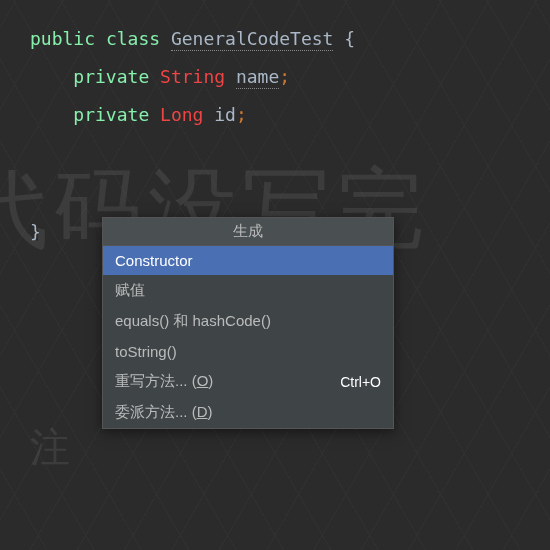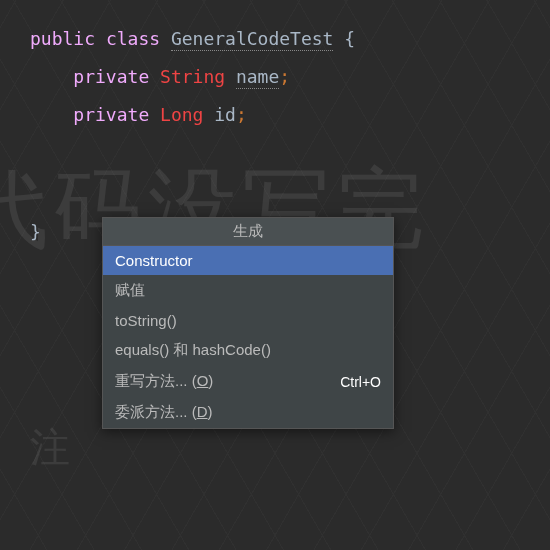--- a/index.html
+++ b/index.html
@@ -37,21 +37,21 @@
   .wt2 { top: 420px; left: 30px; font-size: 40px; letter-spacing: 2px;}
   .editor {
     position: relative;
     padding: 20px 0 0 0;
     line-height: 2.1;
   }
   .line {
     white-space: pre;
     padding-left: 30px;
   }
-  .kw { color: #f0abfc; }
+  .kw { color: #86efac; }
   .type { color: #ef4444; }
   .ident { color: #a9b7c6; margin-top: 17px; }
   .punct { color: #a9b7c6; }
   .semi { color: #cc7832; }
   .underlined {
     border-bottom: 1px dotted #888;
     padding-bottom: 1px;
   }
   .close-brace {
     padding-left: 30px;
@@ -117,25 +117,25 @@
   <div id="popup-items">
       <div class="popup-item selected">
         <span>Constructor</span>
         <span class="shortcut"></span>
       </div>
       <div class="popup-item">
         <span>赋值</span>
         <span class="shortcut"></span>
       </div>
       <div class="popup-item">
-        <span>toString()</span>
+        <span>equals() 和 hashCode()</span>
         <span class="shortcut"></span>
       </div>
       <div class="popup-item">
-        <span>equals() 和 hashCode()</span>
+        <span>toString()</span>
         <span class="shortcut"></span>
       </div>
       <div class="popup-item">
         <span>重写方法... (<span class="mnemonic">O</span>)</span>
         <span class="shortcut">Ctrl+O</span>
       </div>
       <div class="popup-item">
         <span>委派方法... (<span class="mnemonic">D</span>)</span>
         <span class="shortcut"></span>
       </div>

